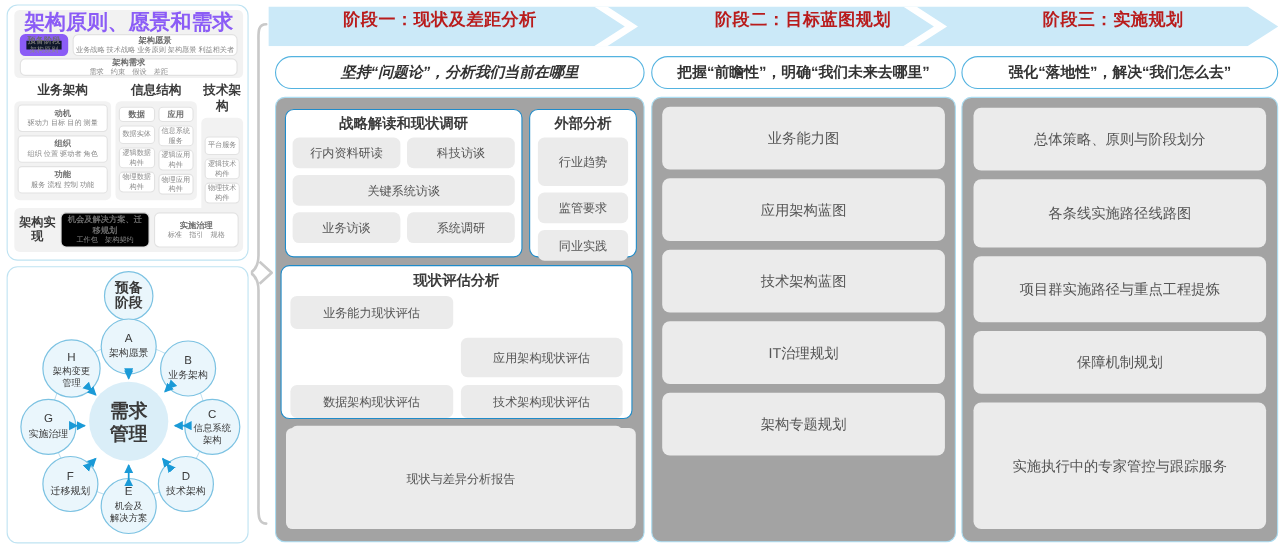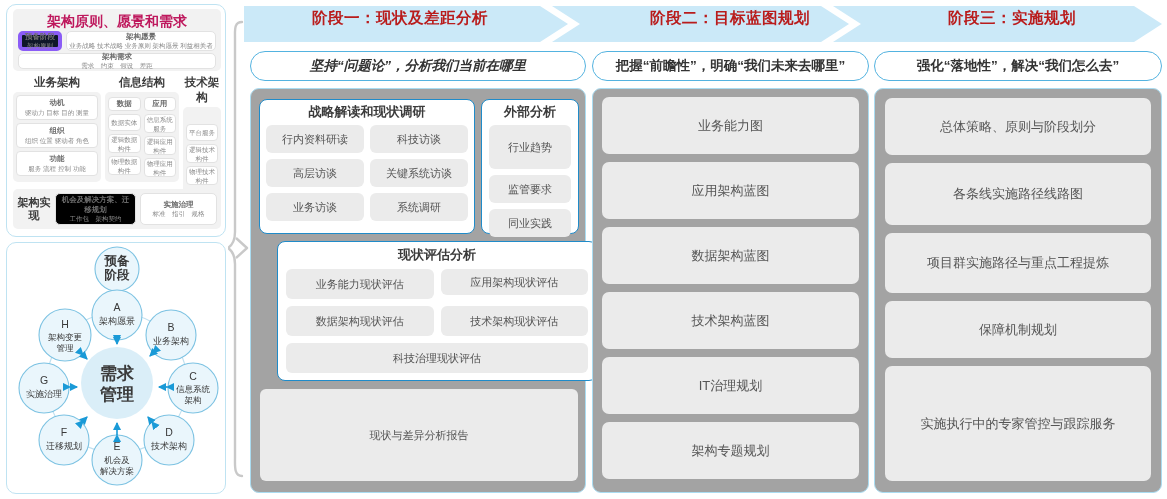--- a/index.html
+++ b/index.html
@@ -16,21 +16,21 @@
     position:absolute;left:0;width:220px;
     border:1.5px solid #bfe3f2;border-radius:10px;background:#fff;box-sizing:border-box;
   }
   #lpanel-framework{top:0;height:233px;padding:5px 6px;}
   #lpanel-cycle{top:238px;height:252px;}
 
   .grayblock{background:#f2f2f2;border-radius:5px;box-sizing:border-box;}
   .graycell{background:#f2f2f2;border-radius:5px;box-sizing:border-box;
     display:flex;flex-direction:column;align-items:center;justify-content:center;text-align:center;}
 
-  .fw-title{font-size:14px;font-weight:bold;color:#be185d;text-align:center;line-height:18px;}
+  .fw-title{font-size:19px;font-weight:bold;color:#8b5cf6;text-align:center;line-height:18px;}
   .fw-h{font-size:7.5px;font-weight:bold;color:#6d6d6d;line-height:9.5px;}
   .fw-s{font-size:6.5px;color:#8a8a8a;line-height:9px;}
   .fw-sec-title{font-size:11.5px;font-weight:bold;color:#3b3b3b;text-align:center;line-height:15px;}
 
   #fw-top{position:absolute;left:6px;top:4px;width:208px;height:62px;padding-top:2px;}
   #fw-top-title{margin-top:1px;}
   #fw-row1{position:absolute;left:5px;top:22px;width:198px;height:20px;display:flex;gap:4px;}
   #fw-prep{width:44px;}
   #fw-vision{flex:1;}
   #fw-req{position:absolute;left:5px;top:44px;width:198px;height:16px;}
@@ -88,21 +88,21 @@
 <div id="root">
 
   <div id="left-col">
 
     <div class="lpanel" id="lpanel-framework">
 
       <div class="grayblock" id="fw-top">
         <div class="fw-title" id="fw-top-title">架构原则、愿景和需求</div>
 
         <div id="fw-row1">
-          <div class="graycell" id="fw-prep" style="background:#0f172a;border:4px solid #8b5cf6;">
+          <div class="graycell" id="fw-prep" style="background:#0f172a;border:6px solid #8b5cf6;">
             <div class="fw-h">预备阶段</div>
             <div class="fw-s">架构原则</div>
           </div>
           <div class="graycell" id="fw-vision" style="background:#fff;border:1px solid #e2e2e2;">
             <div class="fw-h">架构愿景</div>
             <div class="fw-s">业务战略 技术战略 业务原则 架构愿景 利益相关者</div>
           </div>
         </div>
 
         <div class="graycell" id="fw-req" style="background:#fff;border:1px solid #e2e2e2;">
@@ -279,56 +279,54 @@
 
   <div class="phase-panel" style="left:250px;width:336px;">
 
     <div class="group-box" style="left:8px;top:10px;width:216px;height:135px;padding:4px 6px 6px;">
       <div class="group-title">战略解读和现状调研</div>
       <div style="display:flex;gap:6px;margin-top:5px;">
         <div class="pill" style="flex:1;height:28px;">行内资料研读</div>
         <div class="pill" style="flex:1;height:28px;">科技访谈</div>
       </div>
       <div style="display:flex;gap:6px;margin-top:6px;">
-        <div class="pill" style="flex:1;height:28px;">高层访谈</div>
         <div class="pill" style="flex:1;height:28px;">关键系统访谈</div>
       </div>
       <div style="display:flex;gap:6px;margin-top:6px;">
         <div class="pill" style="flex:1;height:28px;">业务访谈</div>
         <div class="pill" style="flex:1;height:28px;">系统调研</div>
       </div>
     </div>
 
     <div class="group-box" style="left:230px;top:10px;width:98px;height:135px;padding:4px 7px 6px;">
       <div class="group-title">外部分析</div>
       <div class="pill" style="height:44px;margin-top:5px;">行业趋势</div>
       <div class="pill" style="height:28px;margin-top:6px;">监管要求</div>
       <div class="pill" style="height:28px;margin-top:6px;">同业实践</div>
     </div>
 
-    <div class="group-box" style="left:26px;top:152px;width:320px;height:140px;padding:5px 8px 6px;">
+    <div class="group-box" style="left:4px;top:152px;width:320px;height:140px;padding:5px 8px 6px;">
       <div class="group-title">现状评估分析</div>
       <div style="display:flex;gap:7px;margin-top:6px;">
         <div class="pill" style="flex:1;height:30px;">业务能力现状评估</div>
-        <div class="pill" style="flex:1;height:26px;">应用架构现状评估</div>
+        <div class="pill" style="flex:1;height:36px;margin-top:38px;">应用架构现状评估</div>
       </div>
       <div style="display:flex;gap:7px;margin-top:7px;">
         <div class="pill" style="flex:1;height:30px;">数据架构现状评估</div>
         <div class="pill" style="flex:1;height:30px;">技术架构现状评估</div>
       </div>
       <div class="pill" style="height:30px;margin-top:7px;">科技治理现状评估</div>
     </div>
 
     <div class="pill" style="position:absolute;left:9px;top:300px;width:318px;height:92px;">现状与差异分析报告</div>
   </div>
 
   <div class="phase-panel" style="left:592px;width:277px;padding:8px 9px;">
     <div class="stack-item" style="height:57px;">业务能力图</div>
     <div class="stack-item" style="height:57px;margin-top:8px;">应用架构蓝图</div>
-    <div class="stack-item" style="height:57px;margin-top:8px;">数据架构蓝图</div>
     <div class="stack-item" style="height:57px;margin-top:8px;">技术架构蓝图</div>
     <div class="stack-item" style="height:57px;margin-top:8px;">IT治理规划</div>
     <div class="stack-item" style="height:57px;margin-top:8px;">架构专题规划</div>
   </div>
 
   <div class="phase-panel" style="left:874px;width:288px;padding:9px 10px;">
     <div class="stack-item" style="height:57px;">总体策略、原则与阶段划分</div>
     <div class="stack-item" style="height:62px;margin-top:8px;">各条线实施路径线路图</div>
     <div class="stack-item" style="height:60px;margin-top:8px;">项目群实施路径与重点工程提炼</div>
     <div class="stack-item" style="height:57px;margin-top:8px;">保障机制规划</div>

